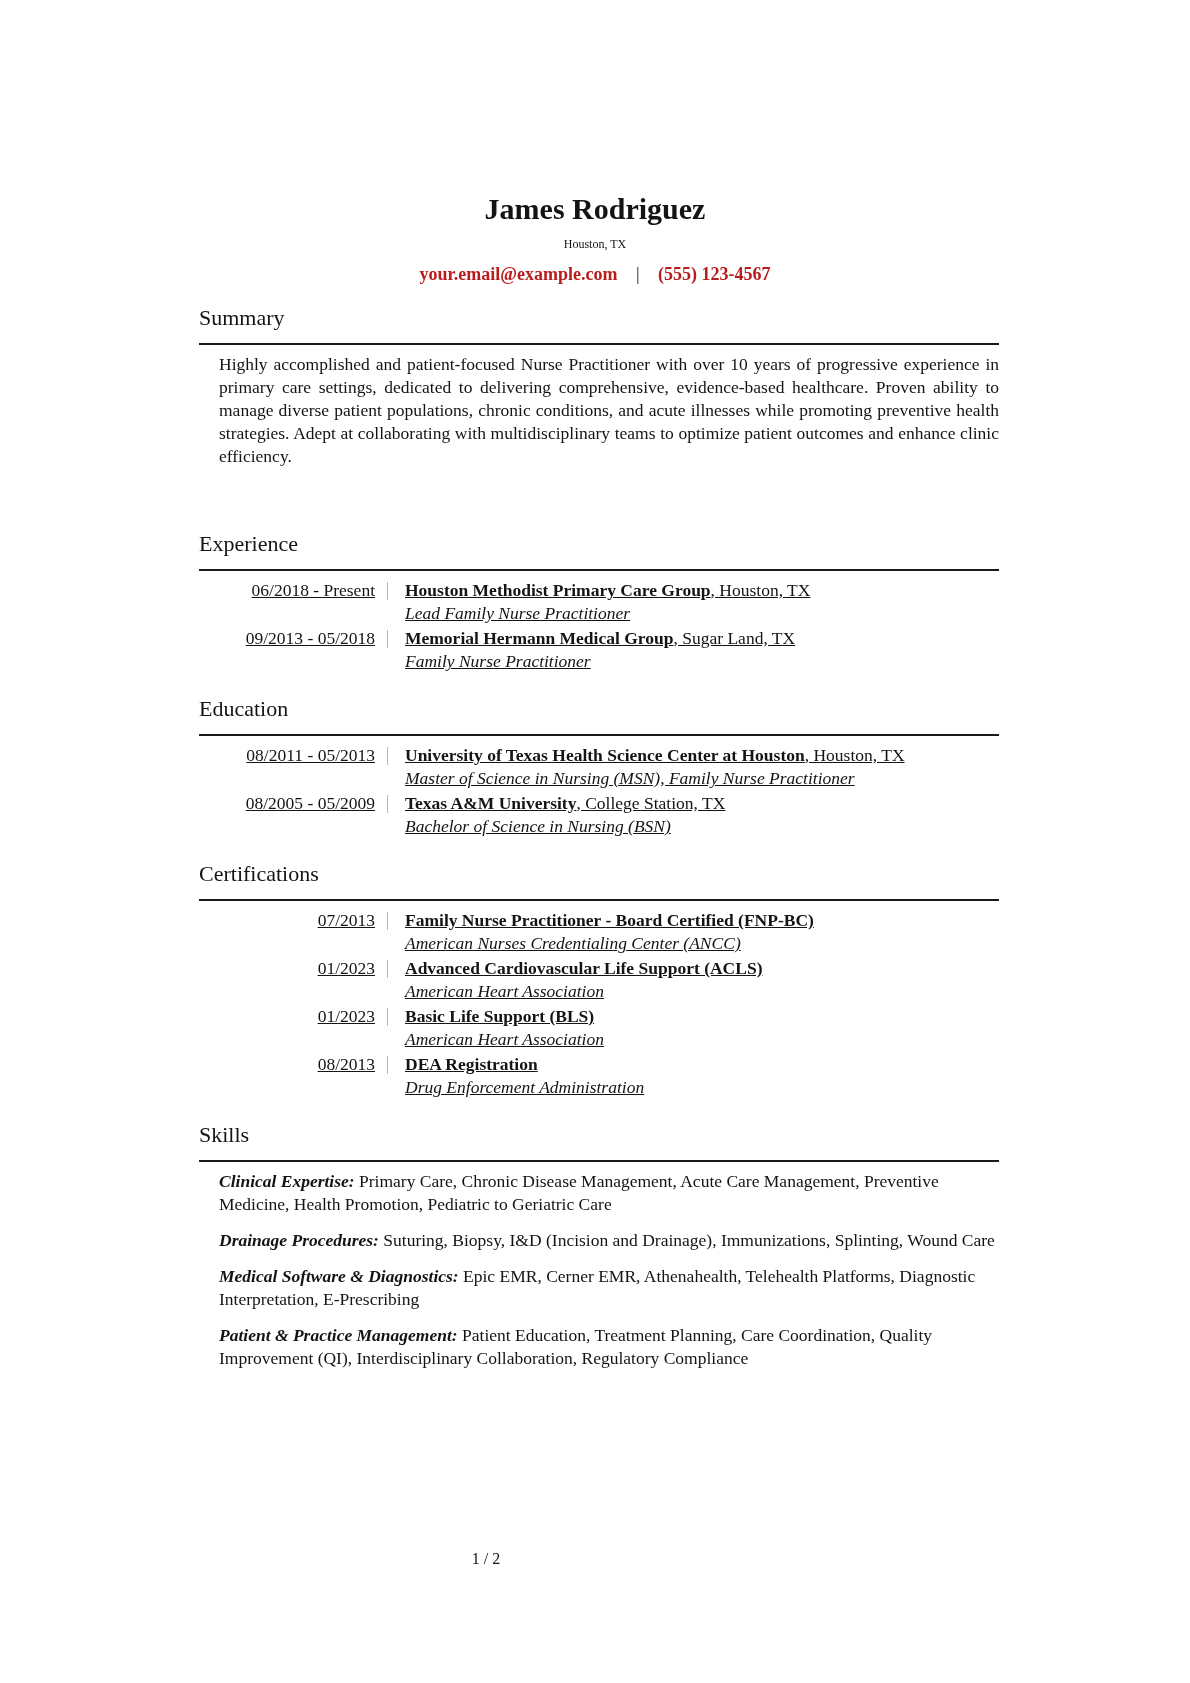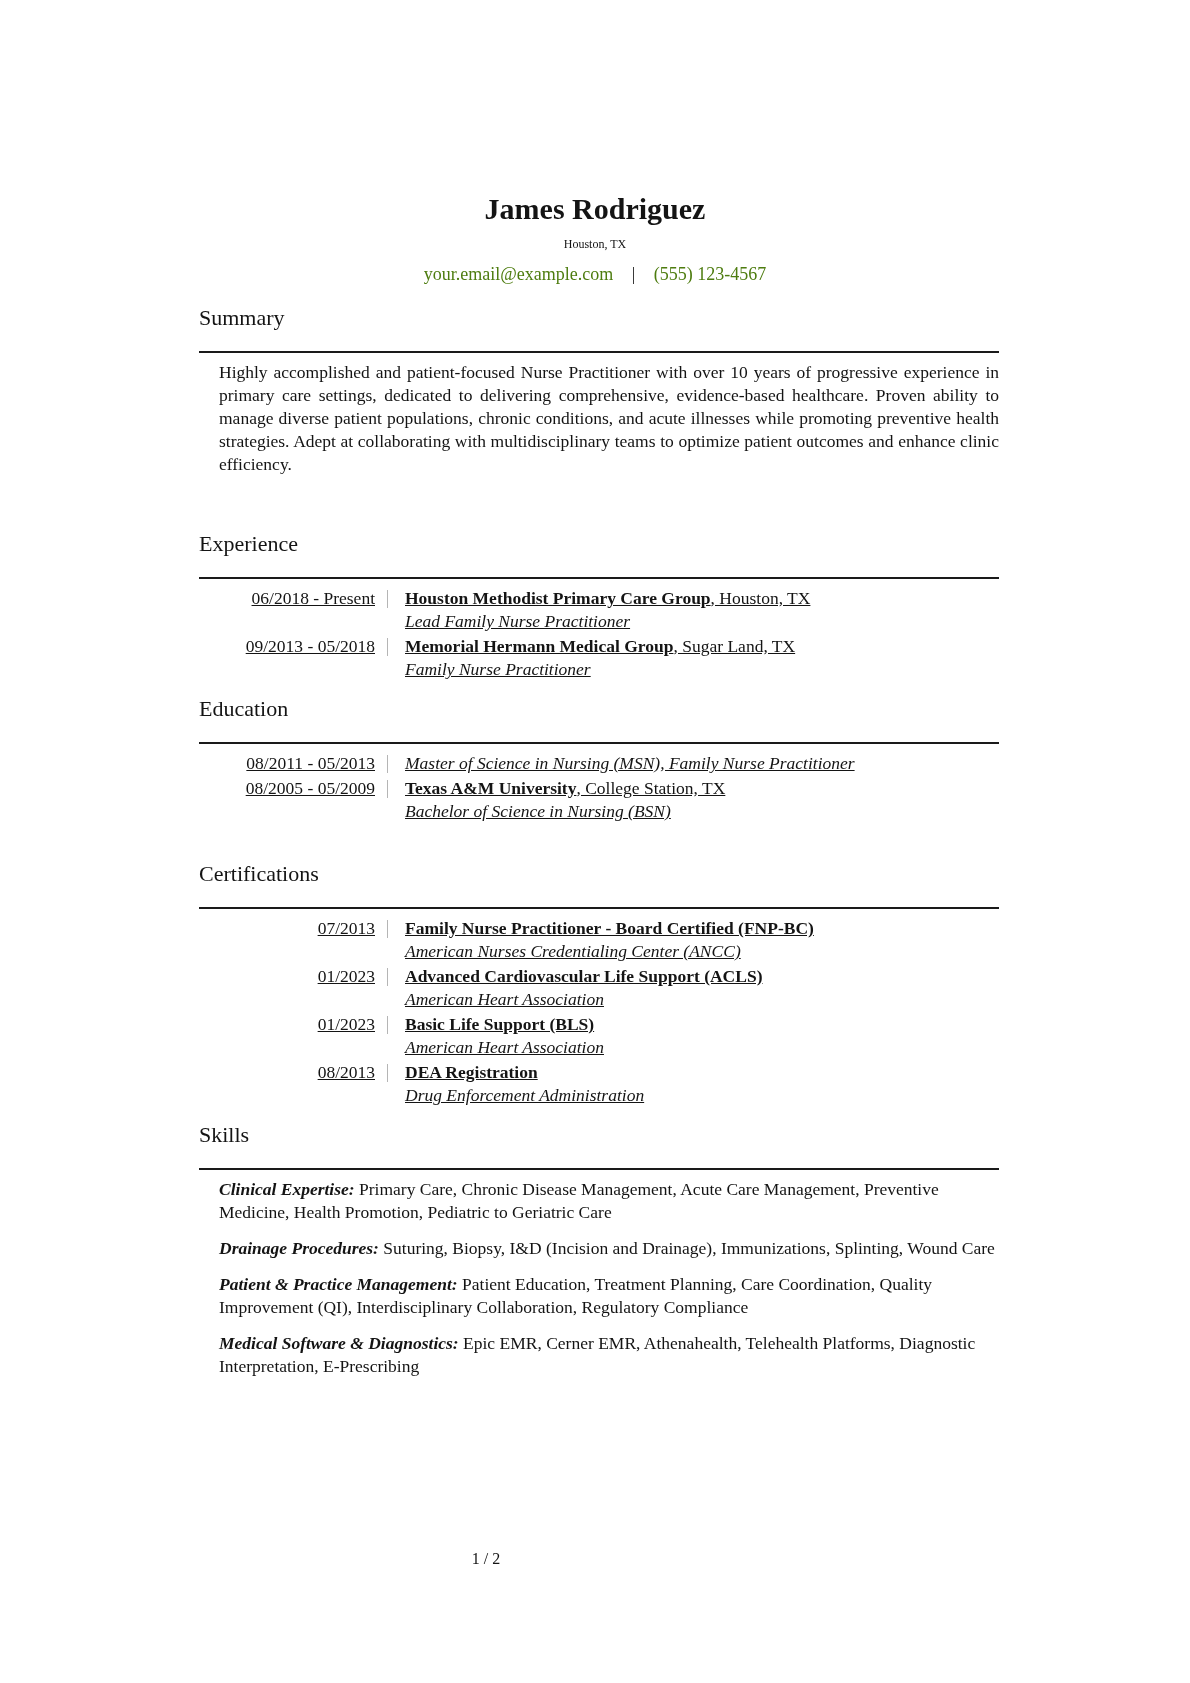--- a/index.html
+++ b/index.html
@@ -6,25 +6,25 @@
     body {
       width: 1190px; height: 1683px; position: relative; overflow: hidden;
       font-family: "Liberation Serif", "DejaVu Serif", serif;
       color: #141414;
     }
     .page { position: absolute; left: 0; top: 0; width: 1190px; height: 1683px; }
     .header { position: absolute; left: 0; top: 190px; width: 1190px; text-align: center; }
     .name { font-size: 30px; font-weight: bold; line-height: 38px; }
     .location { font-size: 12px; line-height: 28px; margin-top: 2px; }
     .contacts { font-size: 18px; line-height: 28px; margin-top: 2px; }
-    .contacts a { color: #4d7c0f; text-decoration: none; }
+    .contacts a { color: #b91c1c; text-decoration: none; font-weight: bold; }
     .contacts .sep { display: inline-block; margin: 0 14px; color: #222; }
 
     .section { position: absolute; left: 199px; width: 800px; }
-    .section-title { font-size: 22px; line-height: 26px; padding-bottom: 20px; border-bottom: 2px solid #1a1a1a; font-weight: normal; }
+    .section-title { font-size: 22px; line-height: 26px; padding-bottom: 12px; border-bottom: 2px solid #1a1a1a; font-weight: normal; }
     .summary-text { margin: 8px 0 0 20px; font-size: 17.5px; line-height: 23px; text-align: justify; }
 
     .entry { display: flex; align-items: flex-start; font-size: 17.5px; line-height: 23px; text-decoration: underline; }
     .entry-date { width: 176px; text-align: right; padding-right: 12px; flex-shrink: 0; }
     .entry-bar { width: 1px; height: 18px; background: #b5b5b5; margin-top: 3px; margin-right: 17px; flex-shrink: 0; }
     .entry-body { flex: 1; }
     .entry-title b { font-weight: bold; }
     .entry-sub { font-style: italic; }
     .entries { margin-top: 8px; }
     .entry + .entry { margin-top: 2px; }
@@ -77,20 +77,21 @@
     </div>
   </div>
 
   <div class="section" style="top: 696px;">
     <div class="section-title">Education</div>
     <div class="entries">
       <div class="entry">
         <div class="entry-date">08/2011 - 05/2013</div>
         <div class="entry-bar"></div>
         <div class="entry-body">
+          <div class="entry-title"><b>University of Texas Health Science Center at Houston</b><span>, Houston, TX</span></div>
           <div class="entry-sub">Master of Science in Nursing (MSN), Family Nurse Practitioner</div>
         </div>
       </div>
       <div class="entry">
         <div class="entry-date">08/2005 - 05/2009</div>
         <div class="entry-bar"></div>
         <div class="entry-body">
           <div class="entry-title"><b>Texas A&amp;M University</b><span>, College Station, TX</span></div>
           <div class="entry-sub">Bachelor of Science in Nursing (BSN)</div>
         </div>
@@ -134,19 +135,19 @@
         </div>
       </div>
     </div>
   </div>
 
   <div class="section" style="top: 1122px;">
     <div class="section-title">Skills</div>
     <div class="skills">
       <div class="skill"><b>Clinical Expertise:</b><span> Primary Care, Chronic Disease Management, Acute Care Management, Preventive Medicine, Health Promotion, Pediatric to Geriatric Care</span></div>
       <div class="skill"><b>Drainage Procedures:</b><span> Suturing, Biopsy, I&amp;D (Incision and Drainage), Immunizations, Splinting, Wound Care</span></div>
+      <div class="skill"><b>Medical Software &amp; Diagnostics:</b><span> Epic EMR, Cerner EMR, Athenahealth, Telehealth Platforms, Diagnostic Interpretation, E-Prescribing</span></div>
       <div class="skill"><b>Patient &amp; Practice Management:</b><span> Patient Education, Treatment Planning, Care Coordination, Quality Improvement (QI), Interdisciplinary Collaboration, Regulatory Compliance</span></div>
-      <div class="skill"><b>Medical Software &amp; Diagnostics:</b><span> Epic EMR, Cerner EMR, Athenahealth, Telehealth Platforms, Diagnostic Interpretation, E-Prescribing</span></div>
     </div>
   </div>
 
   <div class="footer">1 / 2</div>
 </div>
 
 </body></html>

